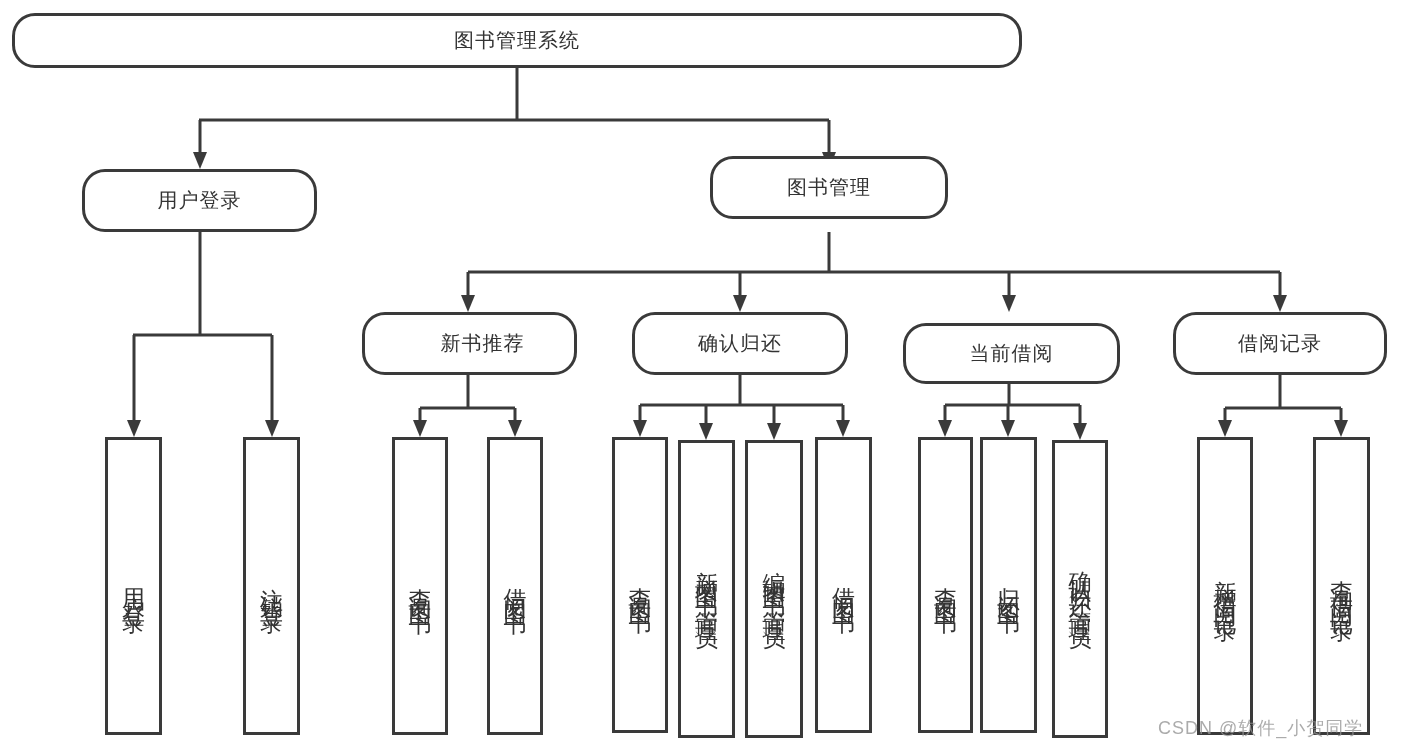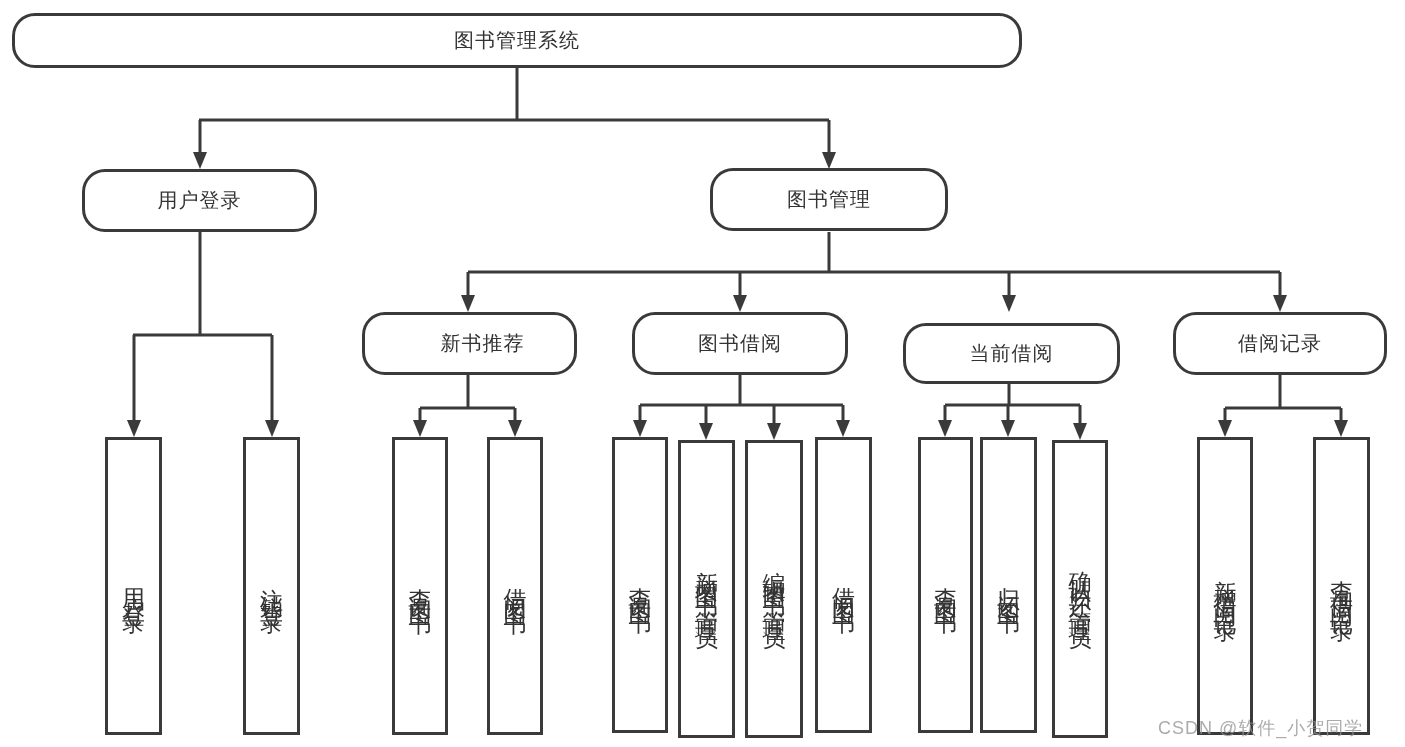--- a/index.html
+++ b/index.html
@@ -91,24 +91,24 @@
     <polygon class="ahead" points="1073,423 1087,423 1080,440"></polygon>
 
     <path class="cline" d="M1280 375 V408 M1225 408 H1341 M1225 408 V421 M1341 408 V421"></path>
     <polygon class="ahead" points="1218,420 1232,420 1225,437"></polygon>
     <polygon class="ahead" points="1334,420 1348,420 1341,437"></polygon>
   </svg>
 
   <div class="node h-node" style="left:12px; top:13px; width:1010px; height:55px;">图书管理系统</div>
 
   <div class="node h-node" style="left:82px; top:169px; width:235px; height:63px;">用户登录</div>
-  <div class="node h-node" style="left:710px; top:168px; width:238px; height:63px;">图书管理</div>
+  <div class="node h-node" style="left:710px; top:156px; width:238px; height:63px;">图书管理</div>
 
   <div class="node h-node" style="left:362px; top:312px; width:215px; height:63px;padding-left:26px;">新书推荐</div>
-  <div class="node h-node" style="left:632px; top:312px; width:216px; height:63px;">图书借阅</div>
+  <div class="node h-node" style="left:632px; top:312px; width:216px; height:63px;">确认归还</div>
   <div class="node h-node" style="left:903px; top:313px; width:217px; height:61px;margin-top:10px;">当前借阅</div>
   <div class="node h-node" style="left:1173px; top:312px; width:214px; height:63px;">借阅记录</div>
 
   <div class="node v-node" style="left:105px; top:437px; width:57px; height:298px;">用户登录</div>
   <div class="node v-node" style="left:243px; top:437px; width:57px; height:298px;">注销登录</div>
 
   <div class="node v-node" style="left:392px; top:437px; width:56px; height:298px;">查询图书</div>
   <div class="node v-node" style="left:487px; top:437px; width:56px; height:298px;">借阅图书</div>
 
   <div class="node v-node" style="left:612px; top:437px; width:56px; height:296px;">查询图书</div>

